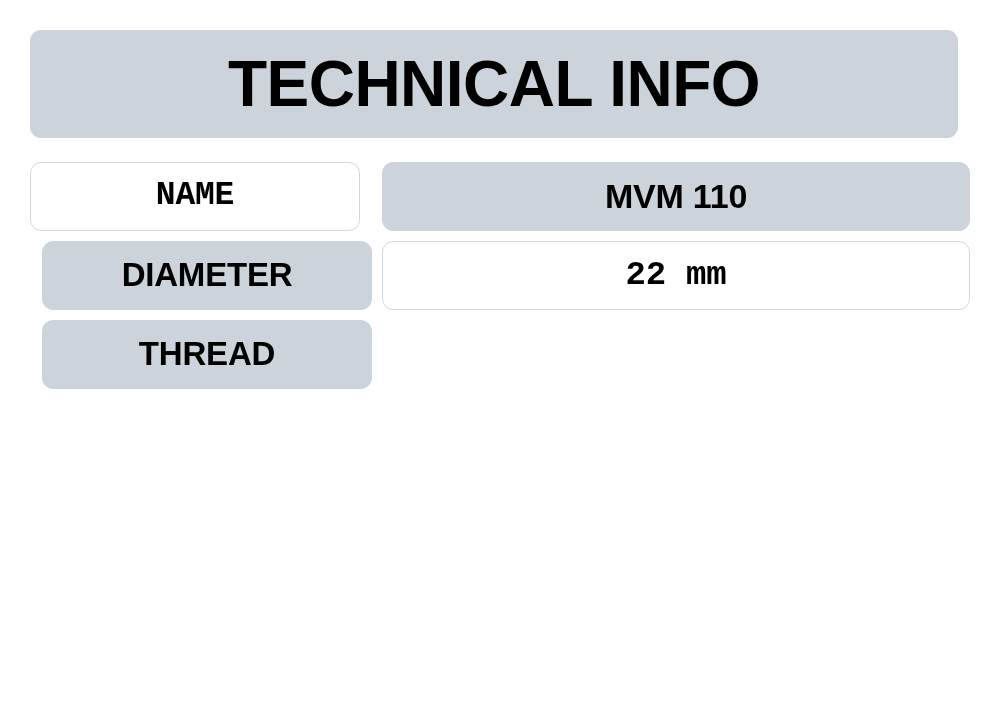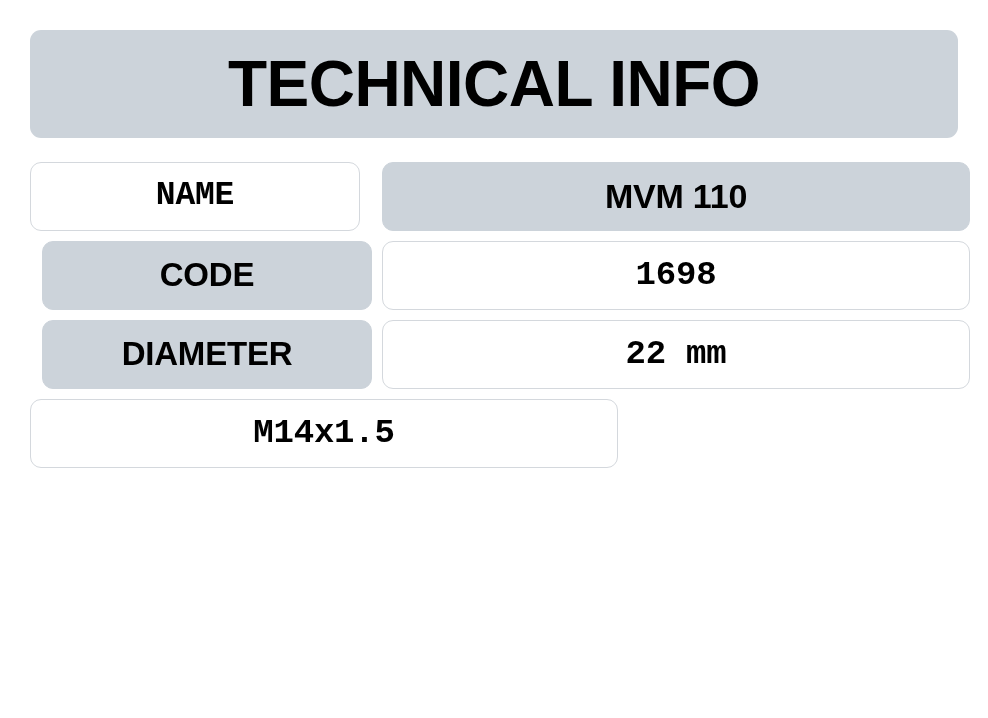--- a/index.html
+++ b/index.html
@@ -101,40 +101,32 @@
 
     <div class="row row-std">
       <div class="cell cell-label fill-white">
         <span class="cell-text">NAME</span>
       </div>
       <div class="cell cell-value fill-gray">
         <span class="cell-text">MVM 110</span>
       </div>
     </div>
 
-    <div class="row row-std">
-      <div class="cell cell-label fill-gray">
-        <span class="cell-text">CODE</span>
-      </div>
-      <div class="cell cell-value fill-white">
-        <span class="cell-text">1698</span>
-      </div>
-    </div>
 
 
     <div class="row row-std">
       <div class="cell cell-label fill-gray">
         <span class="cell-text">DIAMETER</span>
       </div>
       <div class="cell cell-value fill-white">
         <span class="cell-text">22 mm</span>
       </div>
     </div>
 
 
     <div class="row row-std">
-      <div class="cell cell-value fill-white">
-        <span class="cell-text">M14x1.5</span>
+      <div class="cell cell-label fill-gray">
+        <span class="cell-text">THREAD</span>
       </div>
     </div>
 
   </div>
 </div>
 
 </body></html>

